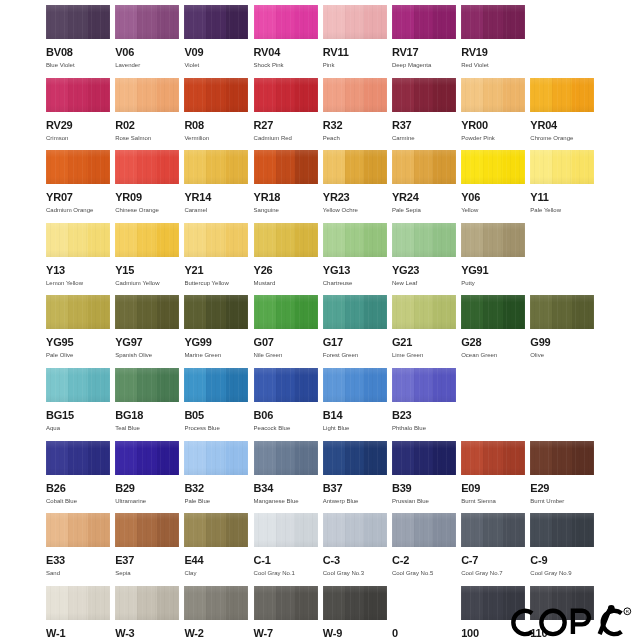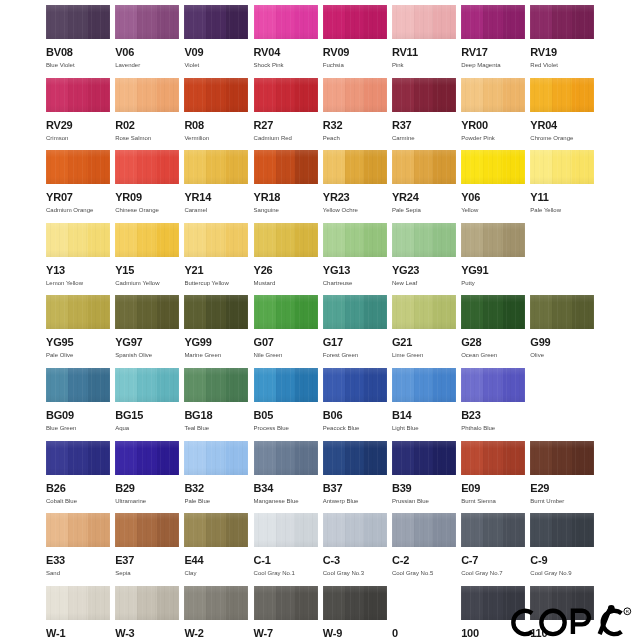--- a/index.html
+++ b/index.html
@@ -167,33 +167,20 @@
             </div>
             <div class="streaks"></div>
             <div class="sheen"></div>
           </div>
           <div class="code">RV04</div>
           <div class="name">Shock Pink</div>
         </div>
         <div class="cell">
           <div class="swatch">
             <div class="bands">
-              <div class="band b1" style="background: rgb(201, 32, 110);"></div>
-              <div class="band b2" style="background: rgb(192, 28, 103);"></div>
-              <div class="band b3" style="background: rgb(186, 25, 98);"></div>
-            </div>
-            <div class="streaks"></div>
-            <div class="sheen"></div>
-          </div>
-          <div class="code">RV09</div>
-          <div class="name">Fuchsia</div>
-        </div>
-        <div class="cell">
-          <div class="swatch">
-            <div class="bands">
               <div class="band b1" style="background: rgb(240, 188, 189);"></div>
               <div class="band b2" style="background: rgb(236, 179, 181);"></div>
               <div class="band b3" style="background: rgb(233, 170, 173);"></div>
             </div>
             <div class="streaks"></div>
             <div class="sheen"></div>
           </div>
           <div class="code">RV11</div>
           <div class="name">Pink</div>
         </div>
@@ -629,33 +616,20 @@
               <div class="band b3" style="background: rgb(87, 92, 47);"></div>
             </div>
             <div class="streaks"></div>
             <div class="sheen"></div>
           </div>
           <div class="code">G99</div>
           <div class="name">Olive</div>
         </div>
       </div>
       <div class="row">
-        <div class="cell">
-          <div class="swatch">
-            <div class="bands">
-              <div class="band b1" style="background: rgb(78, 138, 166);"></div>
-              <div class="band b2" style="background: rgb(65, 120, 154);"></div>
-              <div class="band b3" style="background: rgb(57, 109, 142);"></div>
-            </div>
-            <div class="streaks"></div>
-            <div class="sheen"></div>
-          </div>
-          <div class="code">BG09</div>
-          <div class="name">Blue Green</div>
-        </div>
         <div class="cell">
           <div class="swatch">
             <div class="bands">
               <div class="band b1" style="background: rgb(124, 198, 204);"></div>
               <div class="band b2" style="background: rgb(108, 188, 196);"></div>
               <div class="band b3" style="background: rgb(96, 179, 188);"></div>
             </div>
             <div class="streaks"></div>
             <div class="sheen"></div>
           </div>

